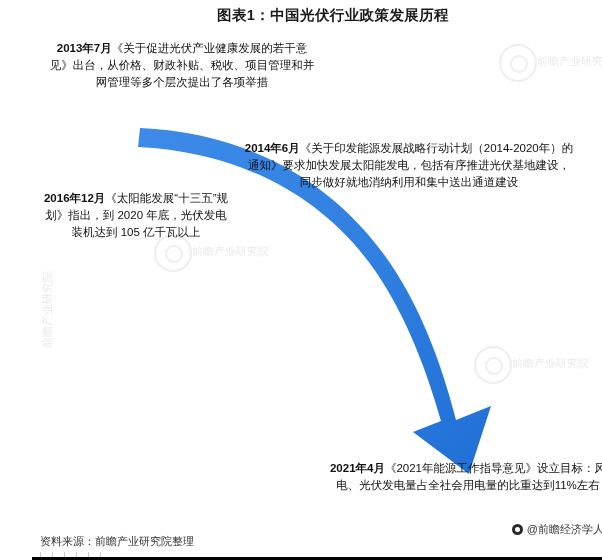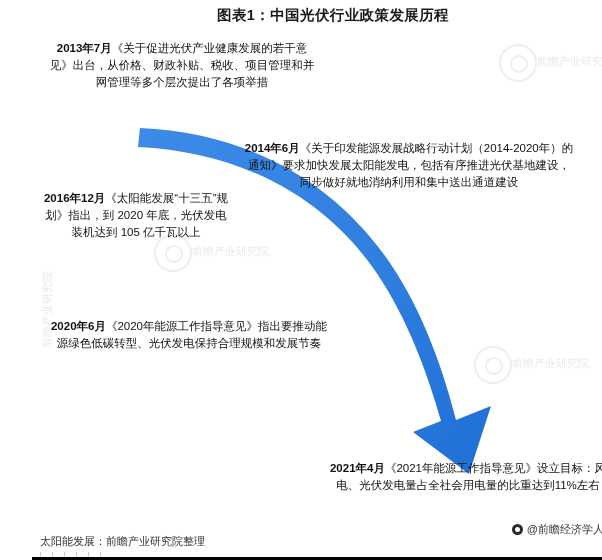--- a/index.html
+++ b/index.html
@@ -187,36 +187,33 @@
 
     <div class="note note-left" style="left:212px; top:112px; width:330px;">
       <span class="yr">2014年6月</span><span>《关于印发能源发展战略行动计划（2014-2020年）的通知》要求加快发展太阳能发电，包括有序推进光伏基地建设，同步做好就地消纳利用和集中送出通道建设</span>
     </div>
 
     <div class="note note-left" style="left:8px; top:162px; width:192px;">
       <span class="yr">2016年12月</span><span>《太阳能发展“十三五”规划》指出，到 2020 年底，光伏发电装机达到 105 亿千瓦以上</span>
     </div>
 
 
-    <div class="note note-left" style="left:14px; top:290px; width:286px;">
-      <span class="yr">2020年6月</span><span>《2020年能源工作指导意见》指出要推动能源绿色低碳转型、光伏发电保持合理规模和发展节奏</span>
-    </div>
 
     <div class="note note-left" style="left:292px; top:432px; width:288px;">
       <span class="yr">2021年4月</span><span>《2021年能源工作指导意见》设立目标：风电、光伏发电量占全社会用电量的比重达到11%左右</span>
     </div>
 
   </div>
 
   <div class="tick" style="left:8px;"></div>
   <div class="tick" style="left:20px;"></div>
   <div class="tick" style="left:32px;"></div>
   <div class="tick" style="left:44px;"></div>
   <div class="tick" style="left:56px;"></div>
   <div class="tick" style="left:68px;"></div>
 
-  <div class="footer">太阳能发展：前瞻产业研究院整理</div>
+  <div class="footer">资料来源：前瞻产业研究院整理</div>
   <div class="footer-right">
     <span class="logo-dot"></span>
     <span>@前瞻经济学人APP</span>
   </div>
 
 </div>
 
 </body></html>

